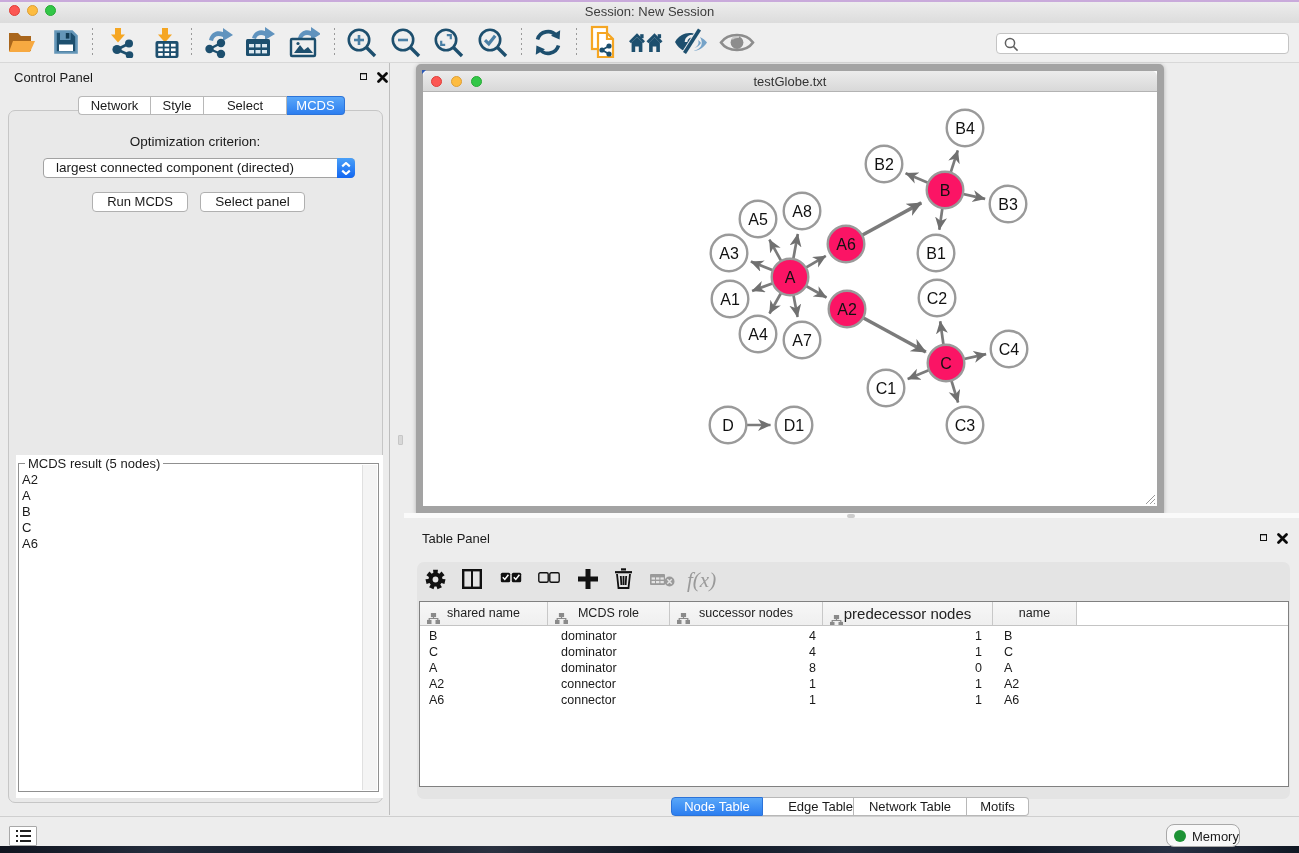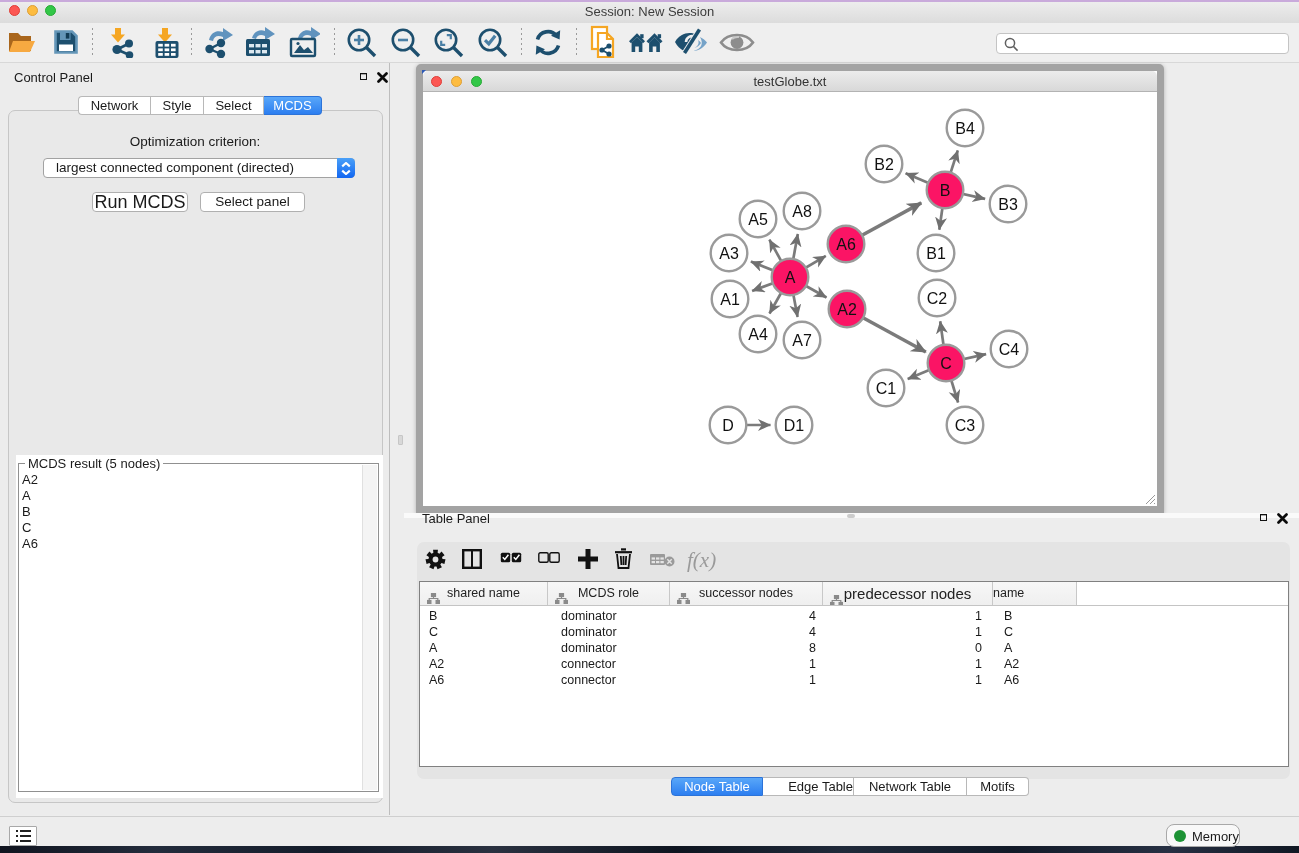--- a/index.html
+++ b/index.html
@@ -176,36 +176,36 @@
   <div class="abs" style="left:360px;top:10px;width:7px;height:7px;border:1.7px solid #111;box-shadow:inset 0 1px 0 #aaa;"></div>
   <svg class="abs" style="left:377px;top:9px" width="11" height="11" viewBox="0 0 11 11">
       <path d="M1.5 1.5 L9.5 9.5 M9.5 1.5 L1.5 9.5" stroke="#0a0a0a" stroke-width="2.7" stroke-linecap="round"></path>
     </svg>
 
   <div class="abs" style="left:8px;top:47px;width:375px;height:693px;background:#e9e9e9;border:1px solid #c6c6c6;border-radius:7px;"></div>
 
   <div class="abs" style="left:78px;top:33px;height:19px;display:flex;font-size:13px;">
     <div style="background:#fff;border:1px solid #b8b8b8;border-right:none;border-radius:4px 0 0 4px;width:72px;text-align:center;line-height:17px;">Network</div>
     <div style="background:#fff;border:1px solid #b8b8b8;border-right:none;width:53px;text-align:center;line-height:17px;">Style</div>
-    <div style="background:#fff;border:1px solid #b8b8b8;width:61px;text-align:center;line-height:17px;">Select</div>
+    <div style="background:#fff;border:1px solid #b8b8b8;width:84px;text-align:center;line-height:17px;">Select</div>
     <div style="background:linear-gradient(#59a7f9,#2c7ef0);border:1px solid #2c73d8;border-left:none;border-radius:0 4px 4px 0;width:58px;text-align:center;line-height:17px;color:#fff;">MCDS</div>
   </div>
   <div class="abs" style="left:43px;top:95px;width:312px;height:20px;background:#fff;border:1px solid #a2a2a2;border-radius:4px;">
     <div style="text-align:left;padding-left:12px;line-height:18px;font-size:13.5px;">largest connected component (directed)</div>
     <div class="abs" style="right:-1px;top:-1px;width:18px;height:20px;background:linear-gradient(#4aa0f8,#1266f1);border-radius:0 4.5px 4.5px 0;">
       <svg width="10" height="13" style="position:absolute;left:4px;top:3.5px" viewBox="0 0 10 13">
           <path d="M1.2 4.4 L5 1 L8.8 4.4" fill="none" stroke="#fff" stroke-width="2.1"></path>
           <path d="M1.2 8.6 L5 12 L8.8 8.6" fill="none" stroke="#fff" stroke-width="2.1"></path>
         </svg>
     </div>
   </div>
 
   <div class="abs" style="left:0;top:71px;width:390px;text-align:center;font-size:13.5px;">Optimization criterion:</div>
 
-  <div class="abs" style="left:92px;top:129px;width:96px;height:20px;background:#fff;border:1px solid #b0b0b0;border-radius:4px;text-align:center;line-height:18px;font-size:18px;">Run MCDS</div>
+  <div class="abs" style="left:92px;top:129px;width:96px;height:20px;background:#fff;border:1px solid #b0b0b0;border-radius:4px;text-align:center;line-height:18px;font-size:13px;">Run MCDS</div>
   <div class="abs" style="left:200px;top:129px;width:105px;height:20px;background:#fff;border:1px solid #b0b0b0;border-radius:4px;text-align:center;line-height:18px;font-size:13.5px;">Select panel</div>
 
   <div class="abs" style="left:16px;top:392px;width:367px;height:343px;background:#fff;">
     <div class="abs" style="left:2px;top:8px;width:361px;height:329px;border:1px solid #909090;"></div>
     <div class="abs" style="left:9px;top:1px;background:#fff;padding:0 3px;">MCDS result (5 nodes)</div>
     <div class="abs" style="left:6px;top:17px;line-height:16px;font-size:13px;">A2<br>A<br>B<br>C<br>A6</div>
     <div class="abs" style="left:346px;top:10px;width:15px;height:325px;background:#f4f4f4;border-left:1px solid #e0e0e0;"></div>
   </div>
 </div>
 
@@ -303,21 +303,21 @@
         <line x1="1" y1="10" x2="10" y2="1"></line>
         <line x1="5" y1="10" x2="10" y2="5"></line>
         <line x1="9" y1="10" x2="10" y2="9"></line>
       </g>
     </svg>
 </div>
 
 <div class="abs" style="left:404px;top:513px;width:895px;height:5px;background:#fafafa;"></div>
 <div class="abs" style="left:847px;top:514px;width:8px;height:4px;background:#cccccc;border-radius:2px;"></div>
 
-<div class="abs" style="left:404px;top:504px;width:895px;height:254px;">
+<div class="abs" style="left:404px;top:524px;width:895px;height:254px;">
   <div class="abs" style="left:18px;top:7px;">Table Panel</div>
   <div class="abs" style="left:1244px - 404px;top:9px;"></div>
   <div class="abs" style="left:856px;top:10px;width:7px;height:7px;border:1.7px solid #111;box-shadow:inset 0 1px 0 #aaa;"></div>
   <svg class="abs" style="left:873px;top:9px" width="11" height="11" viewBox="0 0 11 11">
       <path d="M1.5 1.5 L9.5 9.5 M9.5 1.5 L1.5 9.5" stroke="#0a0a0a" stroke-width="2.7" stroke-linecap="round"></path>
     </svg>
 
   <div class="abs" style="left:13px;top:38px;width:873px;height:237px;background:#e4e4e4;border-radius:7px;"></div>
   <svg class="abs" style="left:21px;top:45px" width="21" height="21" viewBox="0 0 21 21">
       <polygon points="8.06,0.80 12.94,0.80 12.62,3.83 14.40,4.68 16.56,2.54 19.60,6.36 17.04,8.00 17.48,9.92 20.50,10.28 19.41,15.04 16.53,14.05 15.30,15.59 16.91,18.18 12.51,20.30 11.49,17.43 9.51,17.43 8.49,20.30 4.09,18.18 5.70,15.59 4.47,14.05 1.59,15.04 0.50,10.28 3.52,9.92 3.96,8.00 1.40,6.36 4.44,2.54 6.60,4.68 8.38,3.83" fill="#111"></polygon>
@@ -397,21 +397,21 @@
             </g>
           </svg></span>successor nodes</div>
       <div style="position:absolute;left:403px;top:0;width:170px;height:23px;border-right:1px solid #c8c8c8;background:linear-gradient(#f7f7f7,#efefef);text-align:center;line-height:23px;font-size:15px;color:#222;"><span style="position:absolute;left:7px;top:6px;"><svg width="13" height="11" viewBox="0 0 13 11" style="vertical-align:-1px">
             <g fill="none" stroke="#8a8a8a" stroke-width="1.2">
               <rect x="4.5" y="0.5" width="4" height="3" fill="#8a8a8a"></rect>
               <rect x="0.5" y="7.5" width="3.4" height="3" fill="#8a8a8a"></rect>
               <rect x="9.1" y="7.5" width="3.4" height="3" fill="#8a8a8a"></rect>
               <path d="M6.5 3.5 L6.5 5.5 M2.2 7.5 L2.2 5.5 L10.8 5.5 L10.8 7.5"></path>
             </g>
           </svg></span>predecessor nodes</div>
-      <div style="position:absolute;left:573px;top:0;width:84px;height:23px;border-right:1px solid #c8c8c8;background:linear-gradient(#f7f7f7,#efefef);line-height:23px;font-size:12.5px;color:#222;"><span style="position:absolute;left:7px;top:6px;"></span>name</div>
+      <div style="position:absolute;left:573px;top:0;width:84px;height:23px;border-right:1px solid #c8c8c8;background:linear-gradient(#f7f7f7,#efefef);text-align:center;line-height:23px;font-size:12.5px;color:#222;"><span style="position:absolute;left:7px;top:6px;"></span>name</div>
       <div style="position:absolute;left:0;top:23px;width:868px;height:1px;background:#c4c4c4;"></div>
       <div style="position:absolute;left:0;top:26px;width:868px;height:16px;font-size:12.5px;line-height:16px;">
 <span style="position:absolute;left:9px;">B</span>
         <span style="position:absolute;left:141px;">dominator</span>
 <span style="position:absolute;left:250px;width:146px;text-align:right;">4</span>
 <span style="position:absolute;left:403px;width:159px;text-align:right;">1</span>
 <span style="position:absolute;left:584px;">B</span>
       </div>
       <div style="position:absolute;left:0;top:42px;width:868px;height:16px;font-size:12.5px;line-height:16px;">
 <span style="position:absolute;left:9px;">C</span>

